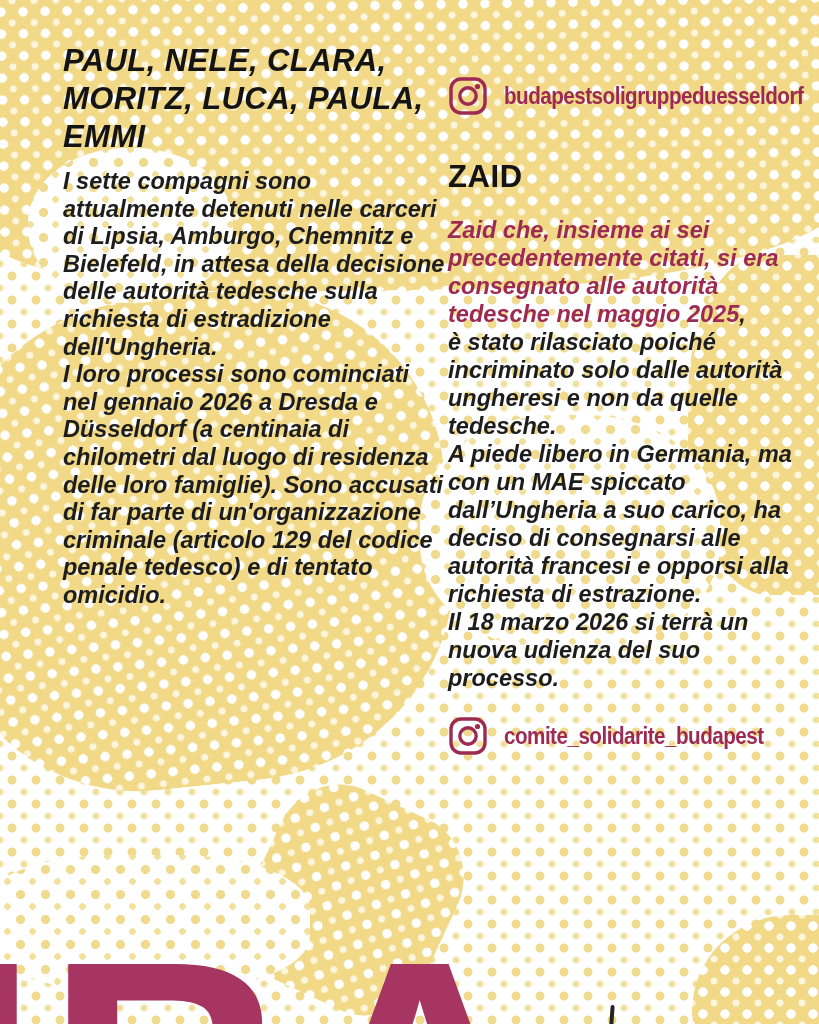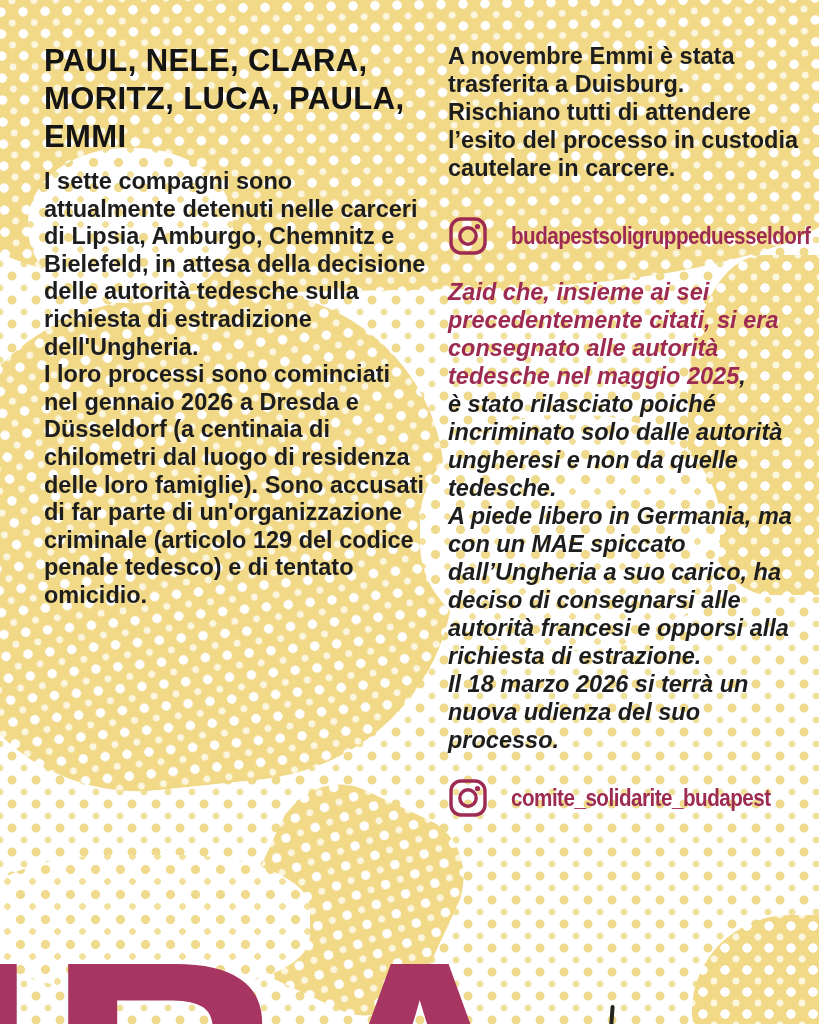--- a/index.html
+++ b/index.html
@@ -39,21 +39,21 @@
   .blob-top{left:-30px;top:-50px;width:880px;height:340px;border-radius:0 0 42% 36% / 0 0 95px 75px;transform:rotate(-1deg);}
   .blob-left-mid{left:-60px;top:295px;width:510px;height:490px;border-radius:44% 40% 42% 38%;transform:rotate(-6deg);}
   .blob-right-strip{left:688px;top:255px;width:180px;height:340px;border-radius:42% 0 0 45%;}
   .blob-wedge{left:255px;top:795px;width:195px;height:210px;border-radius:32%;transform:rotate(25deg);}
   .blob-corner{left:692px;top:915px;width:180px;height:160px;border-radius:55% 0 0 45% / 60% 0 0 40%;}
   .patch-intro{left:28px;top:148px;width:205px;height:155px;border-radius:48%;}
   .patch-right-center{left:420px;top:415px;width:300px;height:235px;border-radius:45%;}
   .patch-bottom{left:-20px;top:855px;width:330px;height:135px;border-radius:40%;}
 
   .col{position:absolute;}
-  .col-left{left:44px;top:42px;width:382px;}
+  .col-left{left:63px;top:42px;width:382px;font-style:italic;}
   .col-right{left:448px;top:42px;width:362px;}
 
   .title{
     margin:0;
     font-size:31px;line-height:38px;font-weight:800;
     letter-spacing:0.4px;color:#141414;
   }
   .para{white-space:pre-line;margin:0;}
   .para-maroon-lg{
     margin-top:20px;
@@ -75,24 +75,24 @@
   .zaid-para{
     margin-top:22px;
     font-size:23.5px;line-height:28px;font-weight:700;
     white-space:pre-line;
     font-style:italic;
   }
   .hl{color:#9c2a52;}
   .rest{color:#1d1d1d;}
 
   .insta-row{
-    display:flex;align-items:center;gap:23px;
+    display:flex;align-items:center;gap:16px;
   }
   .insta-row-1{margin-top:34px;}
-  .insta-row-2{margin-top:16px;justify-content:space-between;}
+  .insta-row-2{margin-top:16px;}
   .insta-icon{flex:0 0 auto;display:block;}
   .insta-handle{
     font-size:24px;font-weight:700;color:#9c2a52;
     letter-spacing:-0.6px;
     transform:scaleX(0.86);transform-origin:left center;
     white-space:nowrap;
   }
 
   .giant-word{
     position:absolute;left:-55px;top:910px;
@@ -121,32 +121,31 @@
   <div class="patch patch-right-center"></div>
   <div class="patch patch-bottom"></div>
 
   <div class="col col-left">
     <h1 class="title">PAUL, NELE, CLARA, MORITZ, LUCA, PAULA, EMMI</h1>
     <p class="para para-black-left">I sette compagni sono attualmente detenuti nelle carceri di Lipsia, Amburgo, Chemnitz e Bielefeld, in attesa della decisione delle autorità tedesche sulla richiesta di estradizione dell'Ungheria.
 I loro processi sono cominciati nel gennaio 2026 a Dresda e Düsseldorf (a centinaia di chilometri dal luogo di residenza delle loro famiglie). Sono accusati di far parte di un'organizzazione criminale (articolo 129 del codice penale tedesco) e di tentato omicidio.</p>
   </div>
 
   <div class="col col-right">
-    <p class="para-black-right">A novembre Emmi è stata trasferita a Duisburg.
-Rischiano tutti di attendere l’esito del processo in custodia cautelare in carcere.</p>
 
     <div class="insta-row insta-row-1">
       <svg class="insta-icon" width="40" height="40" viewBox="0 0 40 40">
         <rect x="3" y="3" width="34" height="34" rx="10" fill="none" stroke="#9c2a52" stroke-width="3.4"></rect>
         <circle cx="20" cy="20" r="8.2" fill="none" stroke="#9c2a52" stroke-width="3.4"></circle>
         <circle cx="29.5" cy="10.5" r="2.6" fill="#9c2a52"></circle>
       </svg>
       <span class="insta-handle">budapestsoligruppeduesseldorf</span>
     </div>
 
+    <h2 class="zaid-title">ZAID</h2>
 
     <p class="zaid-para"><span class="hl">Zaid che, insieme ai sei precedentemente citati, si era consegnato alle autorità tedesche nel maggio 2025</span><span class="rest">,
 è stato rilasciato poiché incriminato solo dalle autorità ungheresi e non da quelle tedesche.
 A piede libero in Germania, ma con un MAE spiccato dall’Ungheria a suo carico, ha deciso di consegnarsi alle autorità francesi e opporsi alla richiesta di estrazione.
 Il 18 marzo 2026 si terrà un nuova udienza del suo processo.</span></p>
 
     <div class="insta-row insta-row-2">
       <svg class="insta-icon" width="40" height="40" viewBox="0 0 40 40">
         <rect x="3" y="3" width="34" height="34" rx="10" fill="none" stroke="#9c2a52" stroke-width="3.4"></rect>
         <circle cx="20" cy="20" r="8.2" fill="none" stroke="#9c2a52" stroke-width="3.4"></circle>

